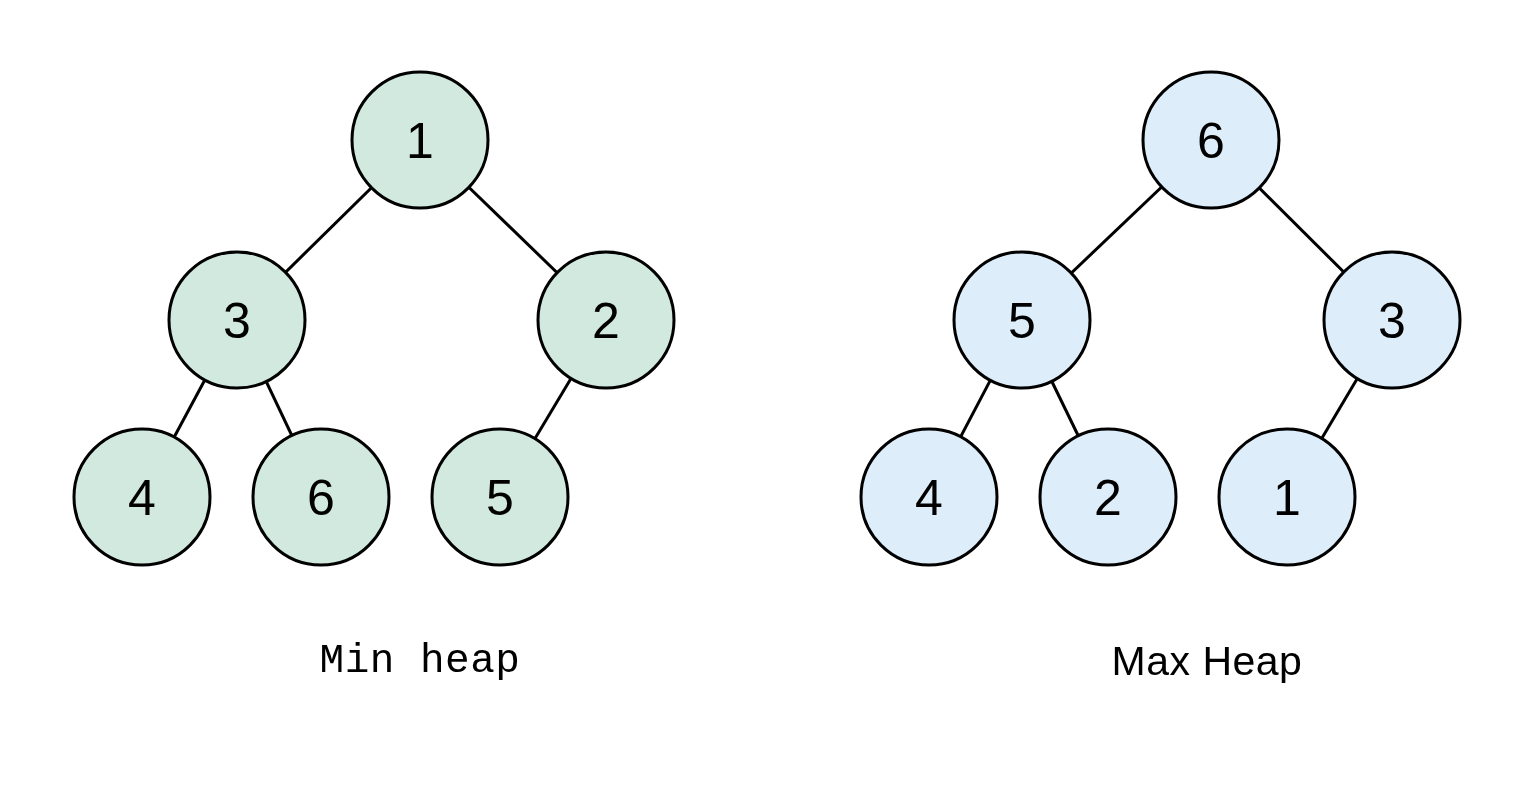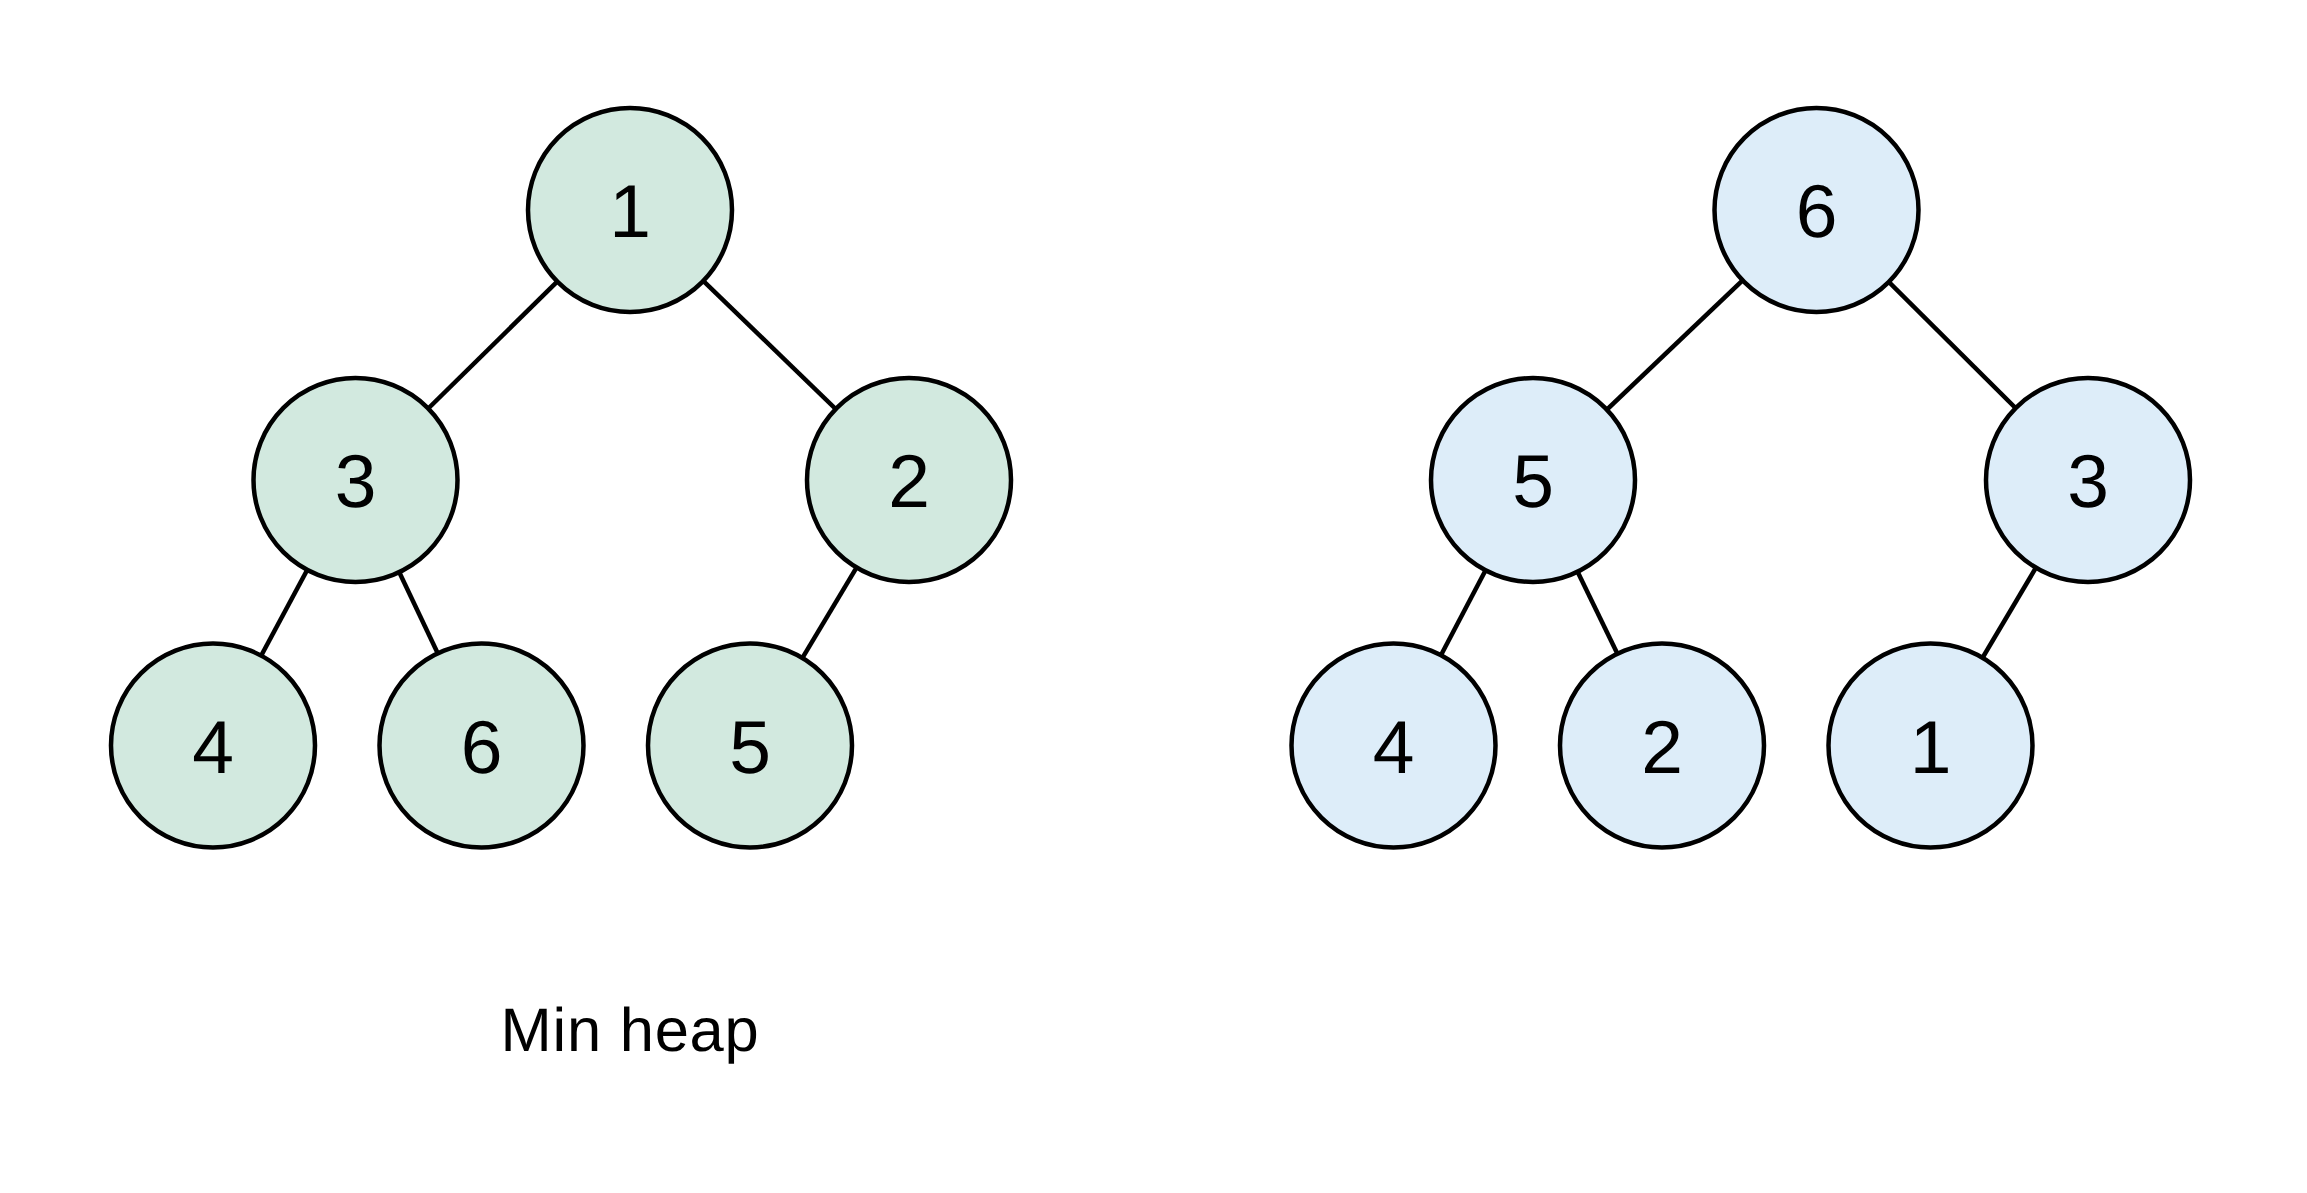--- a/index.html
+++ b/index.html
@@ -26,21 +26,21 @@
     fill: #000000;
   }
   .caption {
     position: absolute;
     transform: translate(-50%, -50%);
     font-size: 41px;
     color: #000000;
     white-space: nowrap;
     letter-spacing: 0.5px;
   }
-  .caption-min { left: 420px; top: 687px; }
+  .caption-min { left: 420px; top: 661px; font-family: Liberation Mono, monospace; }
   .caption-max { left: 1207px; top: 661px; }
 </style>
 </head>
 <body>
 
 <div class="canvas">
   <svg id="diagram-svg" width="1538" height="795" viewBox="0 0 1538 795">
       <g>
         <line x1="420" y1="140" x2="237" y2="320" stroke="#000000" stroke-width="3"></line>
         <line x1="420" y1="140" x2="606" y2="320" stroke="#000000" stroke-width="3"></line>
@@ -74,13 +74,14 @@
         <text x="1392" y="320" dy="0.36em" text-anchor="middle" class="node-value" fill="#000000">3</text>
         <circle cx="929" cy="497" r="68" fill="#ddedf9" stroke="#000000" stroke-width="3"></circle>
         <text x="929" y="497" dy="0.36em" text-anchor="middle" class="node-value" fill="#000000">4</text>
         <circle cx="1108" cy="497" r="68" fill="#ddedf9" stroke="#000000" stroke-width="3"></circle>
         <text x="1108" y="497" dy="0.36em" text-anchor="middle" class="node-value" fill="#000000">2</text>
         <circle cx="1287" cy="497" r="68" fill="#ddedf9" stroke="#000000" stroke-width="3"></circle>
         <text x="1287" y="497" dy="0.36em" text-anchor="middle" class="node-value" fill="#000000">1</text>
       </g>
     </svg>
   <div class="caption caption-min">Min heap</div>
+  <div class="caption caption-max">Max Heap</div>
 </div>
 
 </body></html>

